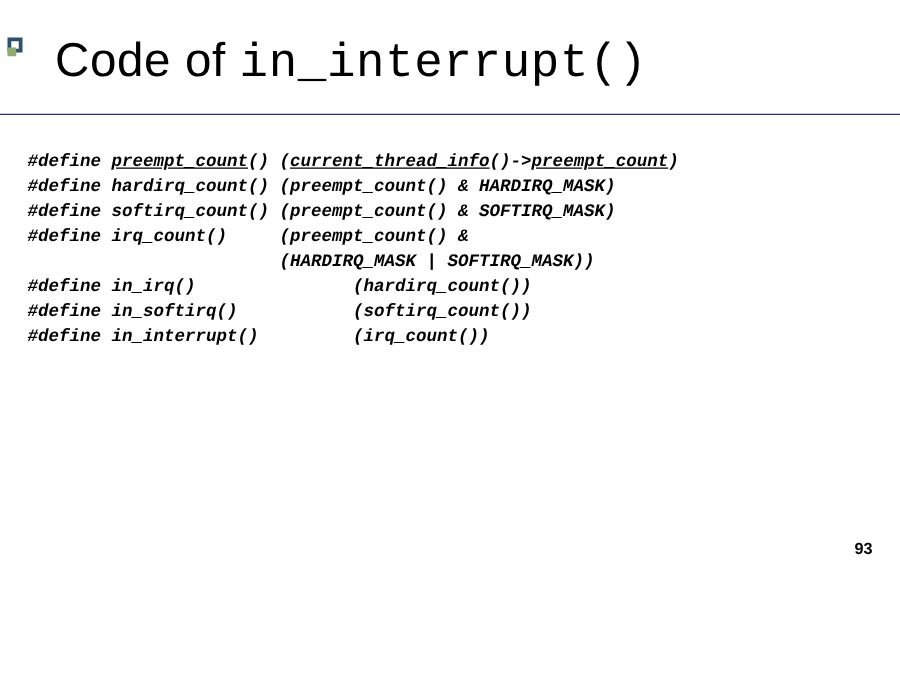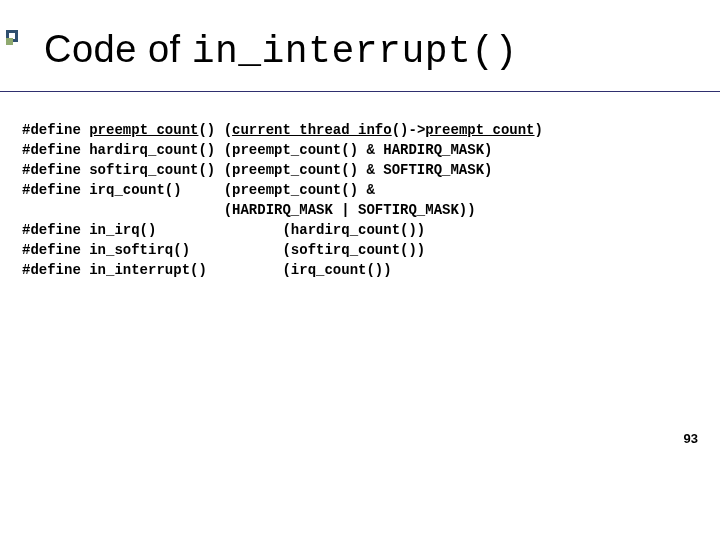--- a/index.html
+++ b/index.html
@@ -62,20 +62,21 @@
   .code-block {
     position: absolute;
     top: 120px;
     left: 22px;
     font-family: "Courier New", Courier, monospace;
     font-size: 14px;
     font-weight: bold;
     color: #000;
     line-height: 20px;
     white-space: pre;
+    font-style: italic;
   }
 
   .page-number {
     position: absolute;
     right: 22px;
     bottom: 14px;
     font-family: Arial, Helvetica, sans-serif;
     font-size: 13px;
     font-weight: bold;
     color: #000;

